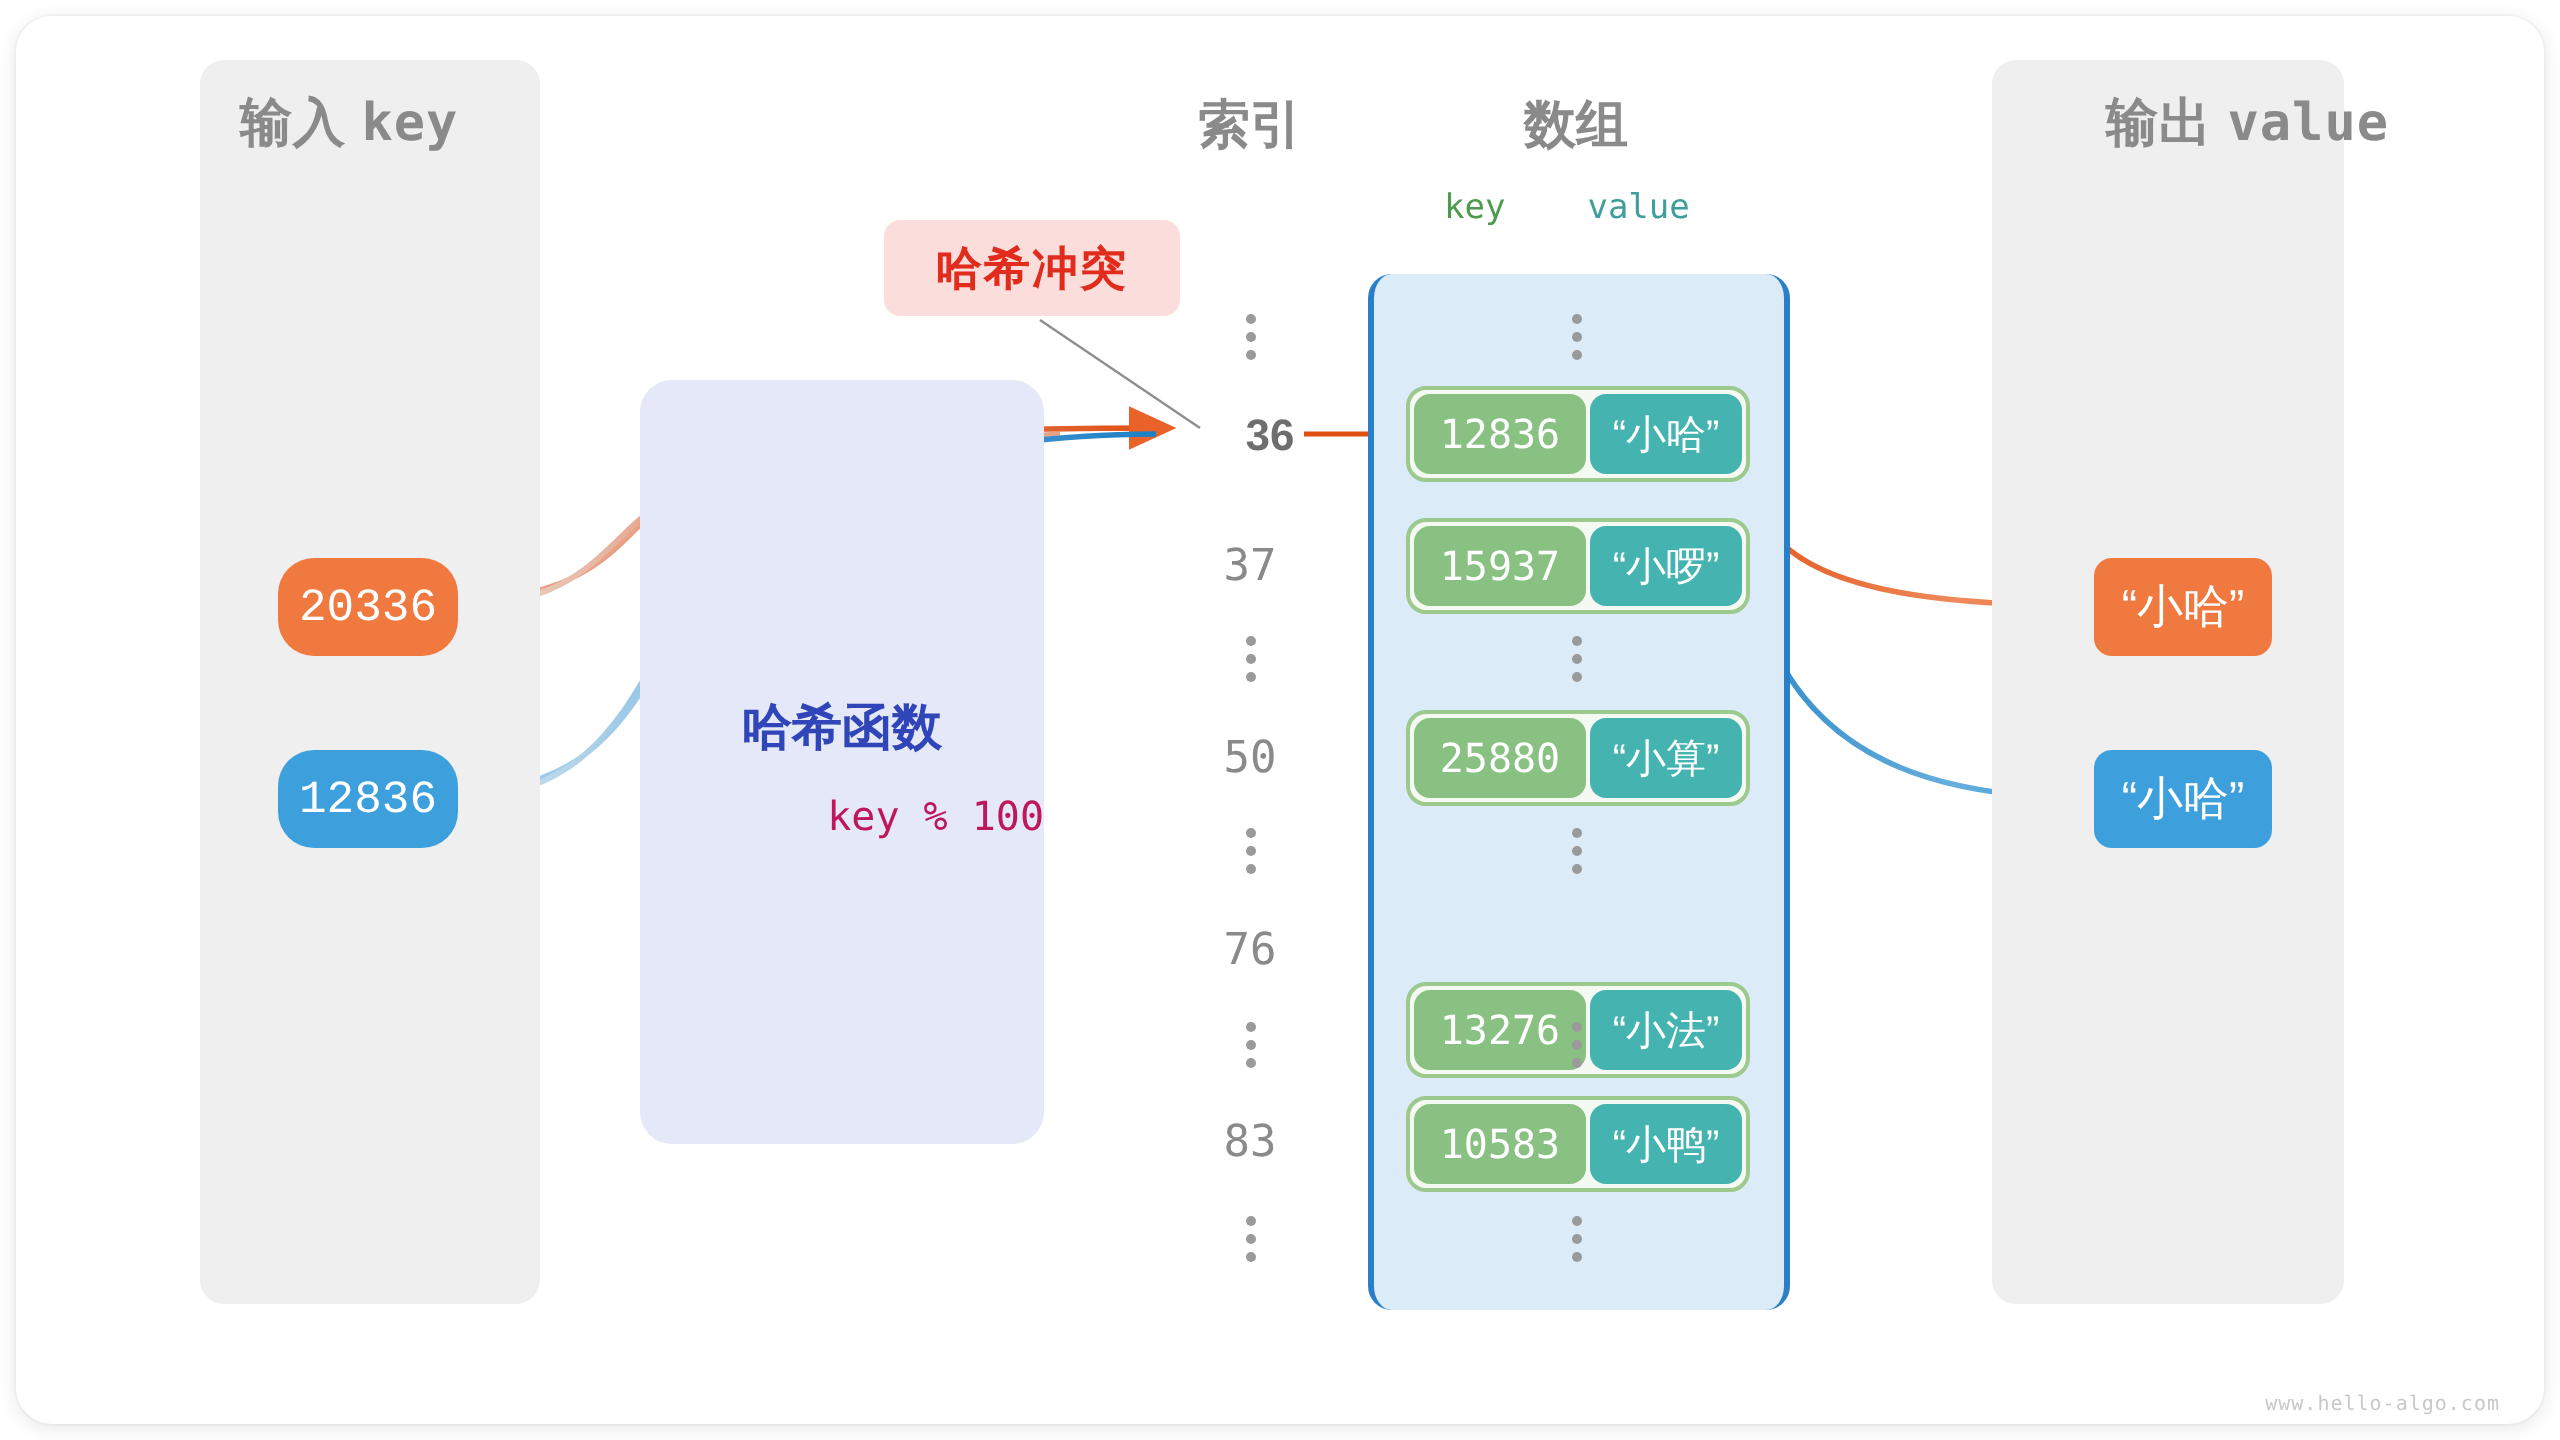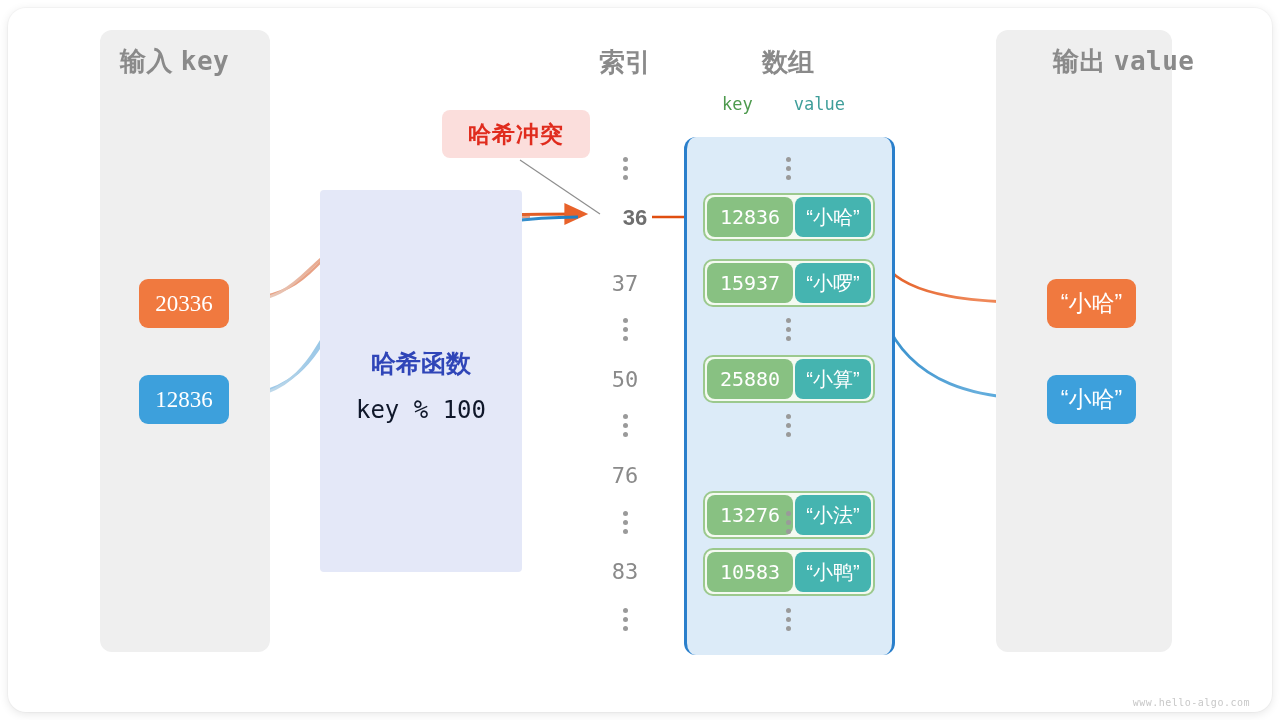--- a/index.html
+++ b/index.html
@@ -41,36 +41,36 @@
   }
   .kv-caption .k{color:#4E9A4E;}
   .kv-caption .v{color:#3F9E9A;}
 
   
   .pill{
     position:absolute;border-radius:9px;color:#ffffff;
     display:flex;align-items:center;justify-content:center;
     font-size:23px;white-space:nowrap;
   }
-  .pill.num{font-family:Liberation Serif, serif;}
+  .pill.num{font-family:Liberation Mono, monospace;border-radius:18px;}
   .pill.orange{background:#F0793F;}
   .pill.blue{background:#3DA0DC;}
 
   
   .hashbox{
     position:absolute;left:320px;top:190px;width:202px;height:382px;
-    background:#E4E8F8;border-radius:4px;
+    background:#E4E8F8;border-radius:16px;
   }
   .hash-title{
     position:absolute;left:0;right:0;top:157px;text-align:center;
     color:#2F45B8;font-size:25px;font-weight:bold;
   }
   .hash-expr{
-    position:absolute;left:0;right:0;top:206px;text-align:center;
-    color:#0f172a;font-size:24px;
+    position:absolute;left:0;right:0;top:206px;text-align:right;
+    color:#be185d;font-size:20px;
     font-family:"DejaVu Sans Mono","Liberation Mono",monospace;
   }
 
   
   .badge{
     position:absolute;left:442px;top:110px;width:148px;height:48px;
     background:#FBDEDC;border-radius:8px;
     display:flex;align-items:center;justify-content:center;
     color:#E02B1D;font-size:23px;font-weight:bold;letter-spacing:1px;
   }

